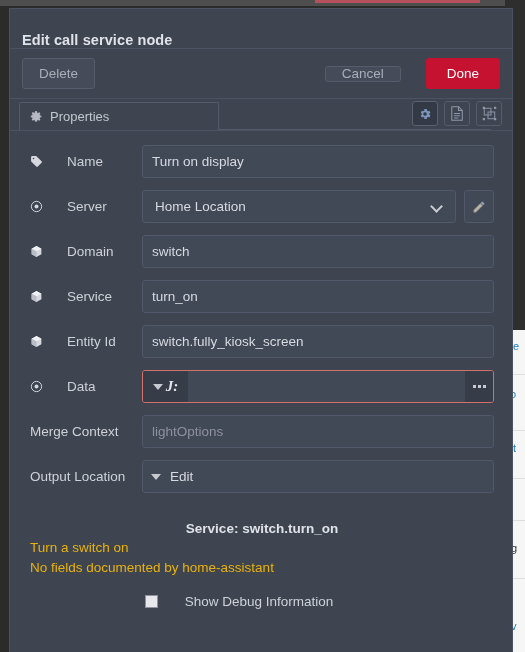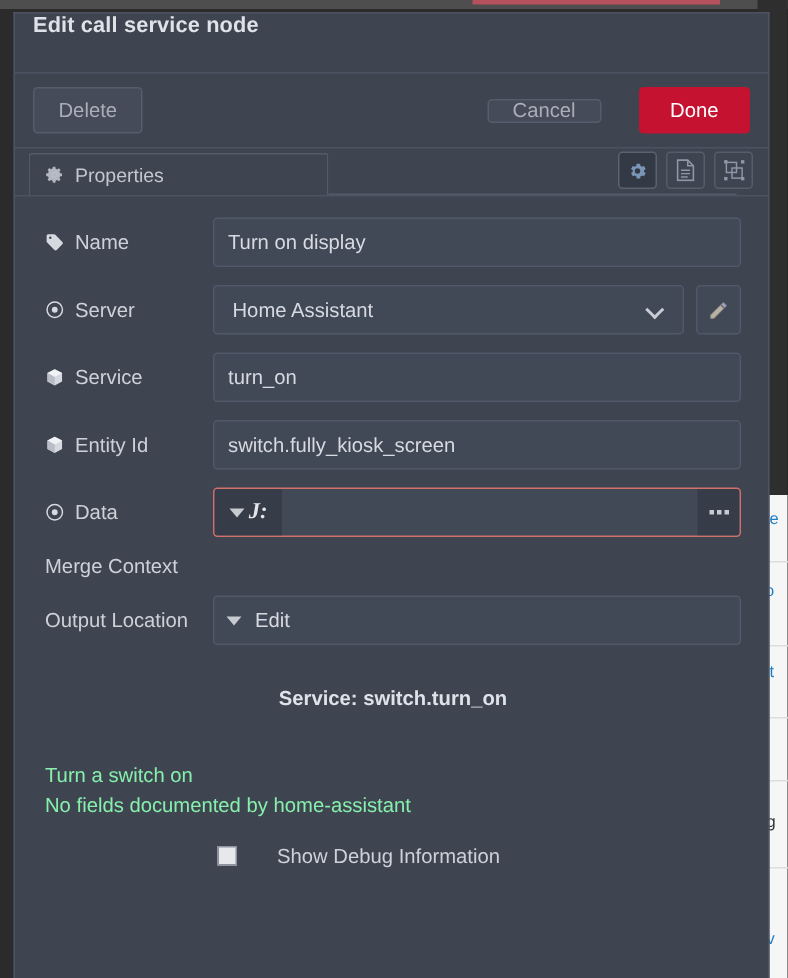--- a/index.html
+++ b/index.html
@@ -45,21 +45,21 @@
     border-top: 1px solid #4c5261;
     border-right: 1px solid #4c5261;
     color: #d3d6dc;
     display: flex;
     flex-direction: column;
   }
 
   
   .dlg-header {
     height: 40px; flex: 0 0 40px;
-    display: flex; align-items: flex-start;
+    display: flex; align-items: flex-end;
     padding: 0 0 0 12px;
     border-bottom: 1px solid #4c5261;
   }
   .dlg-title { font-size: 14.5px; font-weight: bold; color: #dfe2e8; letter-spacing: .1px; }
 
   
   .dlg-buttons {
     height: 50px; flex: 0 0 50px;
     display: flex; align-items: center;
     padding: 0 12px;
@@ -123,21 +123,21 @@
     cursor: pointer;
   }
   .icon-btn.active { background: #343a45; border-color: #5b6171; }
 
   
   .dlg-body { flex: 1; padding: 14px 18px 0 20px; overflow: hidden; }
   .row { display: flex; align-items: center; margin-bottom: 12px; }
   .row-label {
     width: 112px; flex: 0 0 112px;
     font-size: 13.5px; color: #ced1d8;
-    display: flex; align-items: center; gap: 7px;
+    display: flex; align-items: center; gap: 24px;
   }
   .row-label.noicon { padding-left: 0; }
   .field {
     flex: 1; height: 33px;
     background: #414856;
     border: 1px solid #51586a;
     border-radius: 3px;
     color: #d7dae1;
     font-size: 13.5px;
     font-family: "Liberation Sans", sans-serif;
@@ -207,22 +207,22 @@
     border-left-width: 5px; border-right-width: 5px; border-top-width: 6px;
     border-top-color: #c7cad1;
   }
 
   
   .svc-title {
     margin-top: 28px;
     font-size: 13.5px; font-weight: bold; color: #dfe2e8; text-align: center;
   }
   .svc-body {
-    margin-top: 34px;
-    font-size: 13.5px; color: #86efac; line-height: 1.45;
+    margin-top: 2px;
+    font-size: 13.5px; color: #eab308; line-height: 1.45;
   }
   .debug-row {
     margin-top: 17px;
     display: flex; align-items: center; justify-content: center;
     gap: 27px;
     padding-right: 46px;
   }
   .cbox {
     width: 13px; height: 13px;
     background: #e6e8ec;
@@ -336,33 +336,46 @@
       <div class="row-label">
         <span>
           <svg width="13" height="13" viewBox="0 0 24 24">
             <circle cx="12" cy="12" r="9.5" fill="none" stroke="#d6d9e0" stroke-width="1.8"></circle>
             <circle cx="12" cy="12" r="3.6" fill="#d6d9e0"></circle>
           </svg>
         </span>
         <span>Server</span>
       </div>
       <div class="field select">
-        <span class="select-text">Home Assistant</span>
+        <span class="select-text">Home Location</span>
         <span class="chev"></span>
       </div>
       <div class="pencil-btn">
         <span>
           <svg width="14" height="14" viewBox="0 0 24 24">
             <path d="M3 17.2V21h3.8L18 9.8 14.2 6 3 17.2z" fill="#b8b1a4" stroke="#8c8781" stroke-width="1"></path>
             <path d="M20.7 7.1a1 1 0 000-1.4l-2.4-2.4a1 1 0 00-1.4 0L15 5.2 18.8 9l1.9-1.9z" fill="#9aa2b0" stroke="#7f8794" stroke-width="1"></path>
           </svg>
         </span>
       </div>
     </div>
 
+    <div class="row">
+      <div class="row-label">
+        <span>
+          <svg width="13" height="13" viewBox="0 0 24 24">
+            <path d="M12 2L3 6.8v10.4L12 22l9-4.8V6.8z" fill="#d6d9e0"></path>
+            <path d="M12 2L3 6.8l9 4.9 9-4.9z" fill="#f0f2f5"></path>
+            <path d="M12 11.7v10.3L3 17.2V6.8z" fill="#b9bdc6"></path>
+          </svg>
+        </span>
+        <span>Domain</span>
+      </div>
+      <div class="field">switch</div>
+    </div>
 
     <div class="row">
       <div class="row-label">
         <span>
           <svg width="13" height="13" viewBox="0 0 24 24">
             <path d="M12 2L3 6.8v10.4L12 22l9-4.8V6.8z" fill="#d6d9e0"></path>
             <path d="M12 2L3 6.8l9 4.9 9-4.9z" fill="#f0f2f5"></path>
             <path d="M12 11.7v10.3L3 17.2V6.8z" fill="#b9bdc6"></path>
           </svg>
         </span>
@@ -408,20 +421,21 @@
               <i></i>
             </span>
         </div>
       </div>
     </div>
 
     <div class="row">
       <div class="row-label noicon">
         <span>Merge Context</span>
       </div>
+      <div class="field placeholder">lightOptions</div>
     </div>
 
     <div class="row">
       <div class="row-label noicon">
         <span>Output Location</span>
       </div>
       <div class="field sel2">
         <span class="caret-down sm"></span>
         <span>Edit</span>
       </div>

